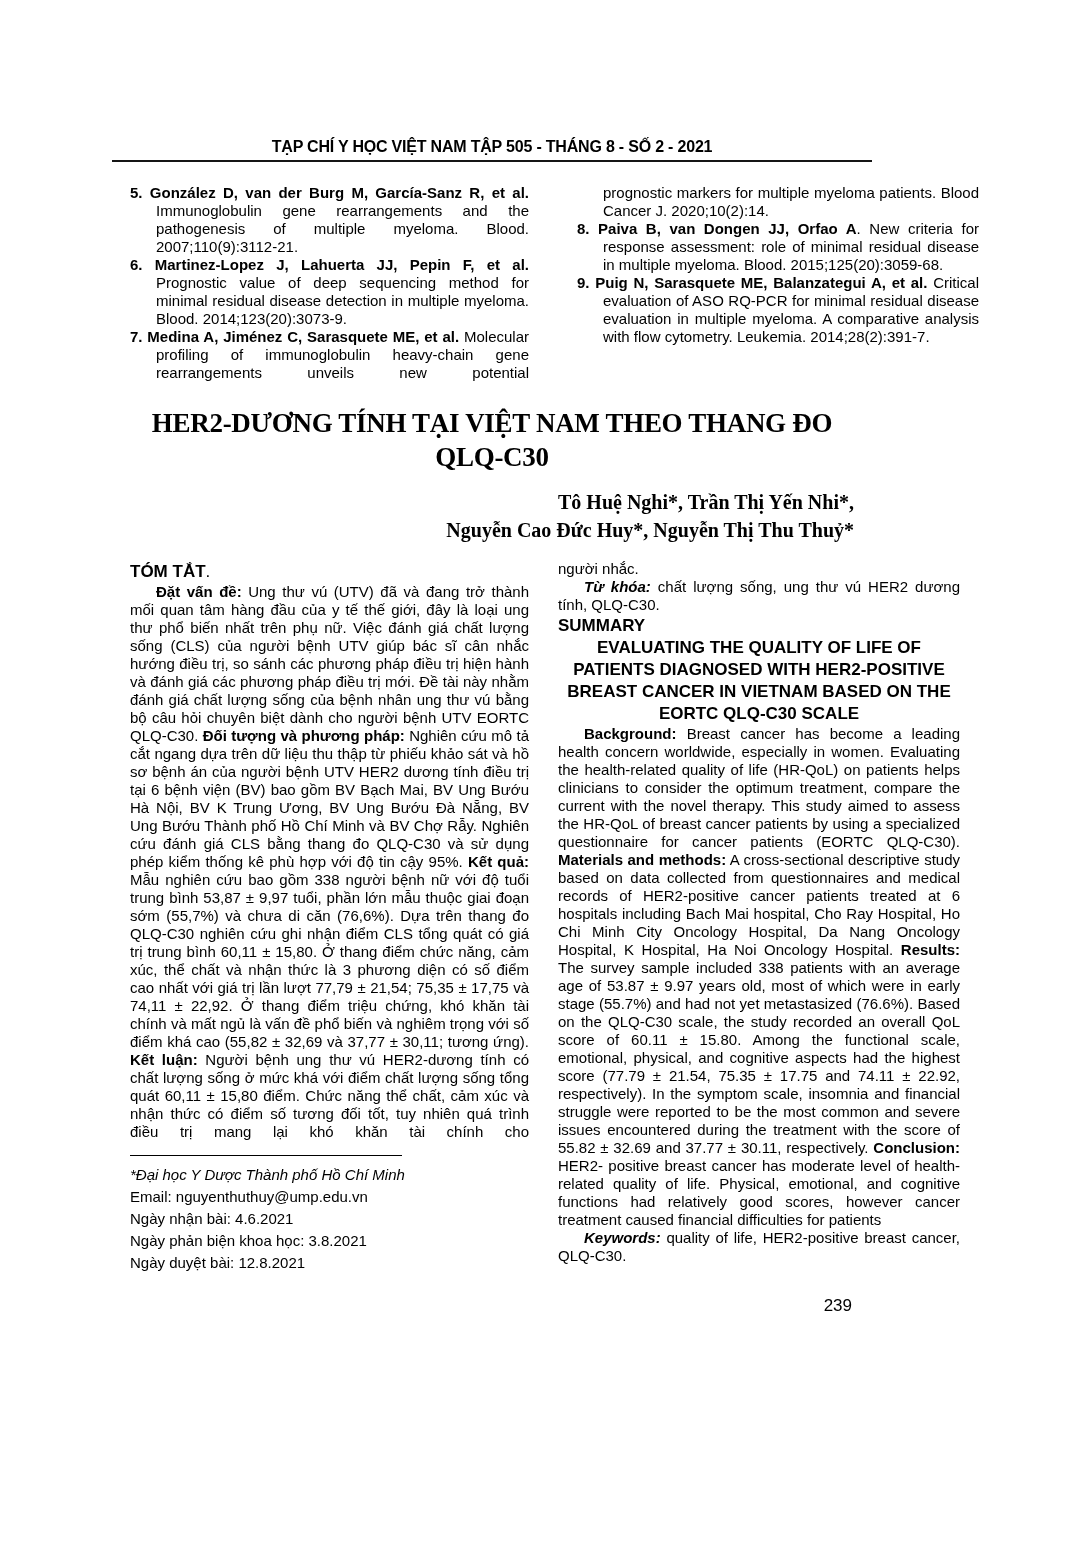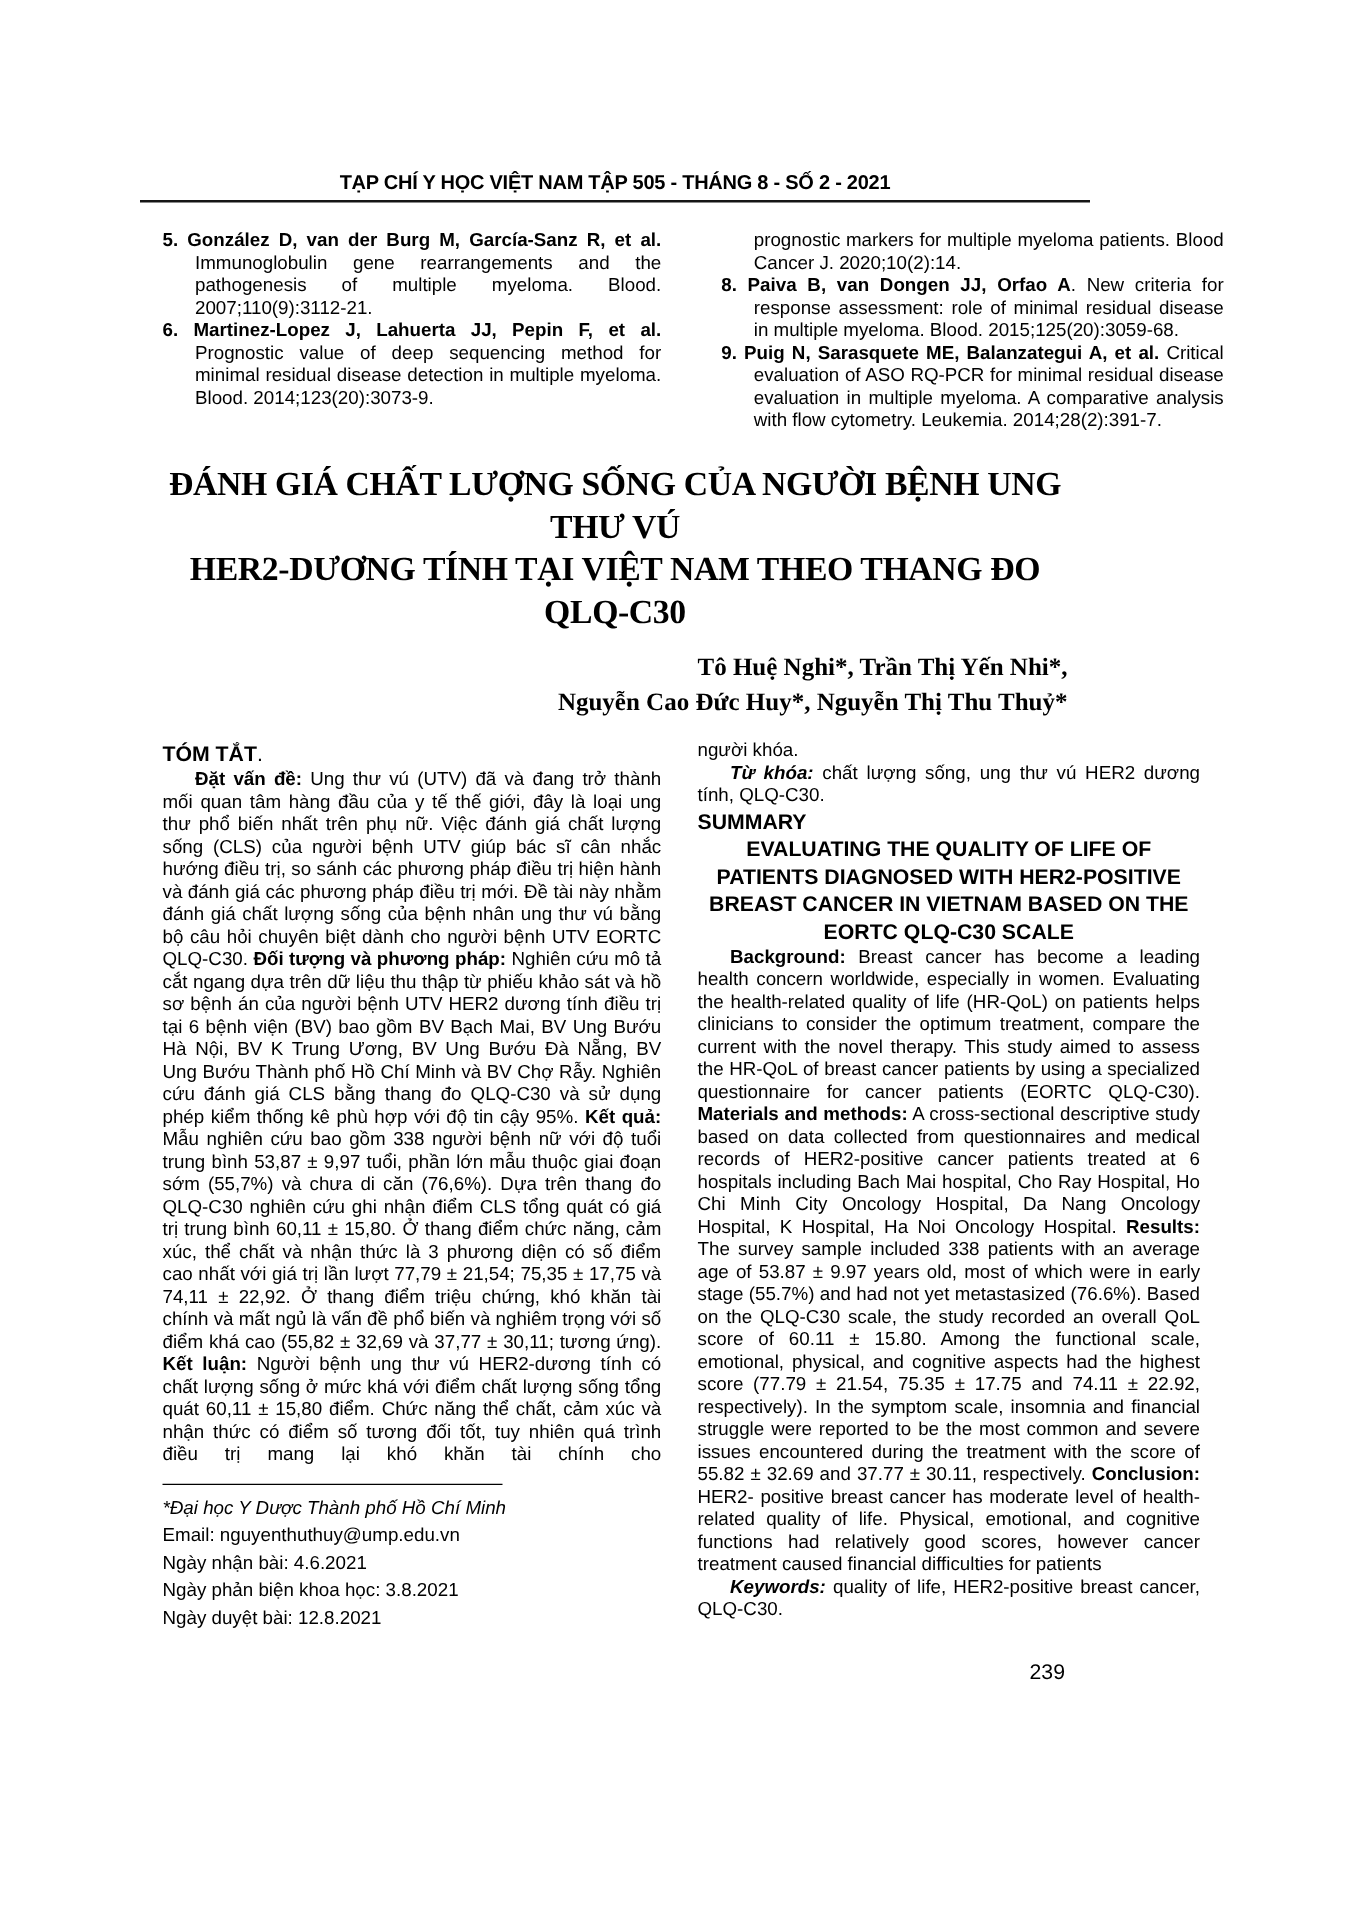--- a/index.html
+++ b/index.html
@@ -59,36 +59,39 @@
   <div class="cols refs">
     <div class="col-l">
       <p class="ref">
         <span class="sb">5.</span>
         <span class="sb">González D, van der Burg M, García-Sanz R, et al.</span><span> Immunoglobulin gene rearrangements and the pathogenesis of multiple myeloma. Blood. 2007;110(9):3112-21.</span>
       </p>
       <p class="ref">
         <span class="sb">6.</span>
         <span class="sb">Martinez-Lopez J, Lahuerta JJ, Pepin F, et al.</span><span> Prognostic value of deep sequencing method for minimal residual disease detection in multiple myeloma. Blood. 2014;123(20):3073-9.</span>
       </p>
+      <p class="ref fill">
+        <span class="sb">7.</span>
+        <span class="sb">Medina A, Jiménez C, Sarasquete ME, et al.</span><span> Molecular profiling of immunoglobulin heavy-chain gene rearrangements unveils new potential</span>
+      </p>
     </div>
     <div class="col-r">
       <p class="ref-cont">prognostic markers for multiple myeloma patients. Blood Cancer J. 2020;10(2):14.</p>
       <p class="ref">
         <span class="sb">8.</span>
         <span class="sb">Paiva B, van Dongen JJ, Orfao A</span><span>. New criteria for response assessment: role of minimal residual disease in multiple myeloma. Blood. 2015;125(20):3059-68.</span>
       </p>
       <p class="ref">
         <span class="sb">9.</span>
         <span class="sb">Puig N, Sarasquete ME, Balanzategui A, et al.</span><span> Critical evaluation of ASO RQ-PCR for minimal residual disease evaluation in multiple myeloma. A comparative analysis with flow cytometry. Leukemia. 2014;28(2):391-7.</span>
       </p>
     </div>
   </div>
 
   <h1 class="title">
-    <span class="tline">ĐÁNH GIÁ CHẤT LƯỢNG SỐNG CỦA NGƯỜI BỆNH UNG THƯ VÚ</span>
     <span class="tline">HER2-DƯƠNG TÍNH TẠI VIỆT NAM THEO THANG ĐO QLQ-C30</span>
   </h1>
 
   <div class="authors">
     <div>Tô Huệ Nghi*, Trần Thị Yến Nhi*,</div>
     <div>Nguyễn Cao Đức Huy*, Nguyễn Thị Thu Thuỷ*</div>
   </div>
 
   <div class="cols body-cols">
 
@@ -100,21 +103,21 @@
         <div class="fn-rule"></div>
         <div class="fn-line fn-aff">*Đại học Y Dược Thành phố Hồ Chí Minh</div>
         <div class="fn-line">Email: nguyenthuthuy@ump.edu.vn</div>
         <div class="fn-line">Ngày nhận bài: 4.6.2021</div>
         <div class="fn-line">Ngày phản biện khoa học: 3.8.2021</div>
         <div class="fn-line">Ngày duyệt bài: 12.8.2021</div>
       </div>
     </div>
 
     <div class="col-r">
-      <p class="para">người khóa.</p>
+      <p class="para">người nhắc.</p>
       <p class="para indent"><span class="sbi">Từ khóa:</span><span> chất lượng sống, ung thư vú HER2 dương tính, QLQ-C30.</span></p>
 
       <h2 class="sec summary-h"><span class="sb">SUMMARY</span></h2>
       <div class="en-title">EVALUATING THE QUALITY OF LIFE OF PATIENTS DIAGNOSED WITH HER2-POSITIVE BREAST CANCER IN VIETNAM BASED ON THE EORTC QLQ-C30 SCALE</div>
       <p class="para indent"><span class="sb">Background:</span><span> Breast cancer has become a leading health concern worldwide, especially in women. Evaluating the health-related quality of life (HR-QoL) on patients helps clinicians to consider the optimum treatment, compare the current with the novel therapy. This study aimed to assess the HR-QoL of breast cancer patients by using a specialized questionnaire for cancer patients (EORTC QLQ-C30). </span><span class="sb">Materials and methods:</span><span> A cross-sectional descriptive study based on data collected from questionnaires and medical records of HER2-positive cancer patients treated at 6 hospitals including Bach Mai hospital, Cho Ray Hospital, Ho Chi Minh City Oncology Hospital, Da Nang Oncology Hospital, K Hospital, Ha Noi Oncology Hospital. </span><span class="sb">Results:</span><span> The survey sample included 338 patients with an average age of 53.87 ± 9.97 years old, most of which were in early stage (55.7%) and had not yet metastasized (76.6%). Based on the QLQ-C30 scale, the study recorded an overall QoL score of 60.11 ± 15.80. Among the functional scale, emotional, physical, and cognitive aspects had the highest score (77.79 ± 21.54, 75.35 ± 17.75 and 74.11 ± 22.92, respectively). In the symptom scale, insomnia and financial struggle were reported to be the most common and severe issues encountered during the treatment with the score of 55.82 ± 32.69 and 37.77 ± 30.11, respectively. </span><span class="sb">Conclusion:</span><span> HER2- positive breast cancer has moderate level of health-related quality of life. Physical, emotional, and cognitive functions had relatively good scores, however cancer treatment caused financial difficulties for patients</span></p>
       <p class="para indent"><span class="sbi">Keywords:</span><span> quality of life, HER2-positive breast cancer, QLQ-C30.</span></p>
     </div>
 
   </div>
 

